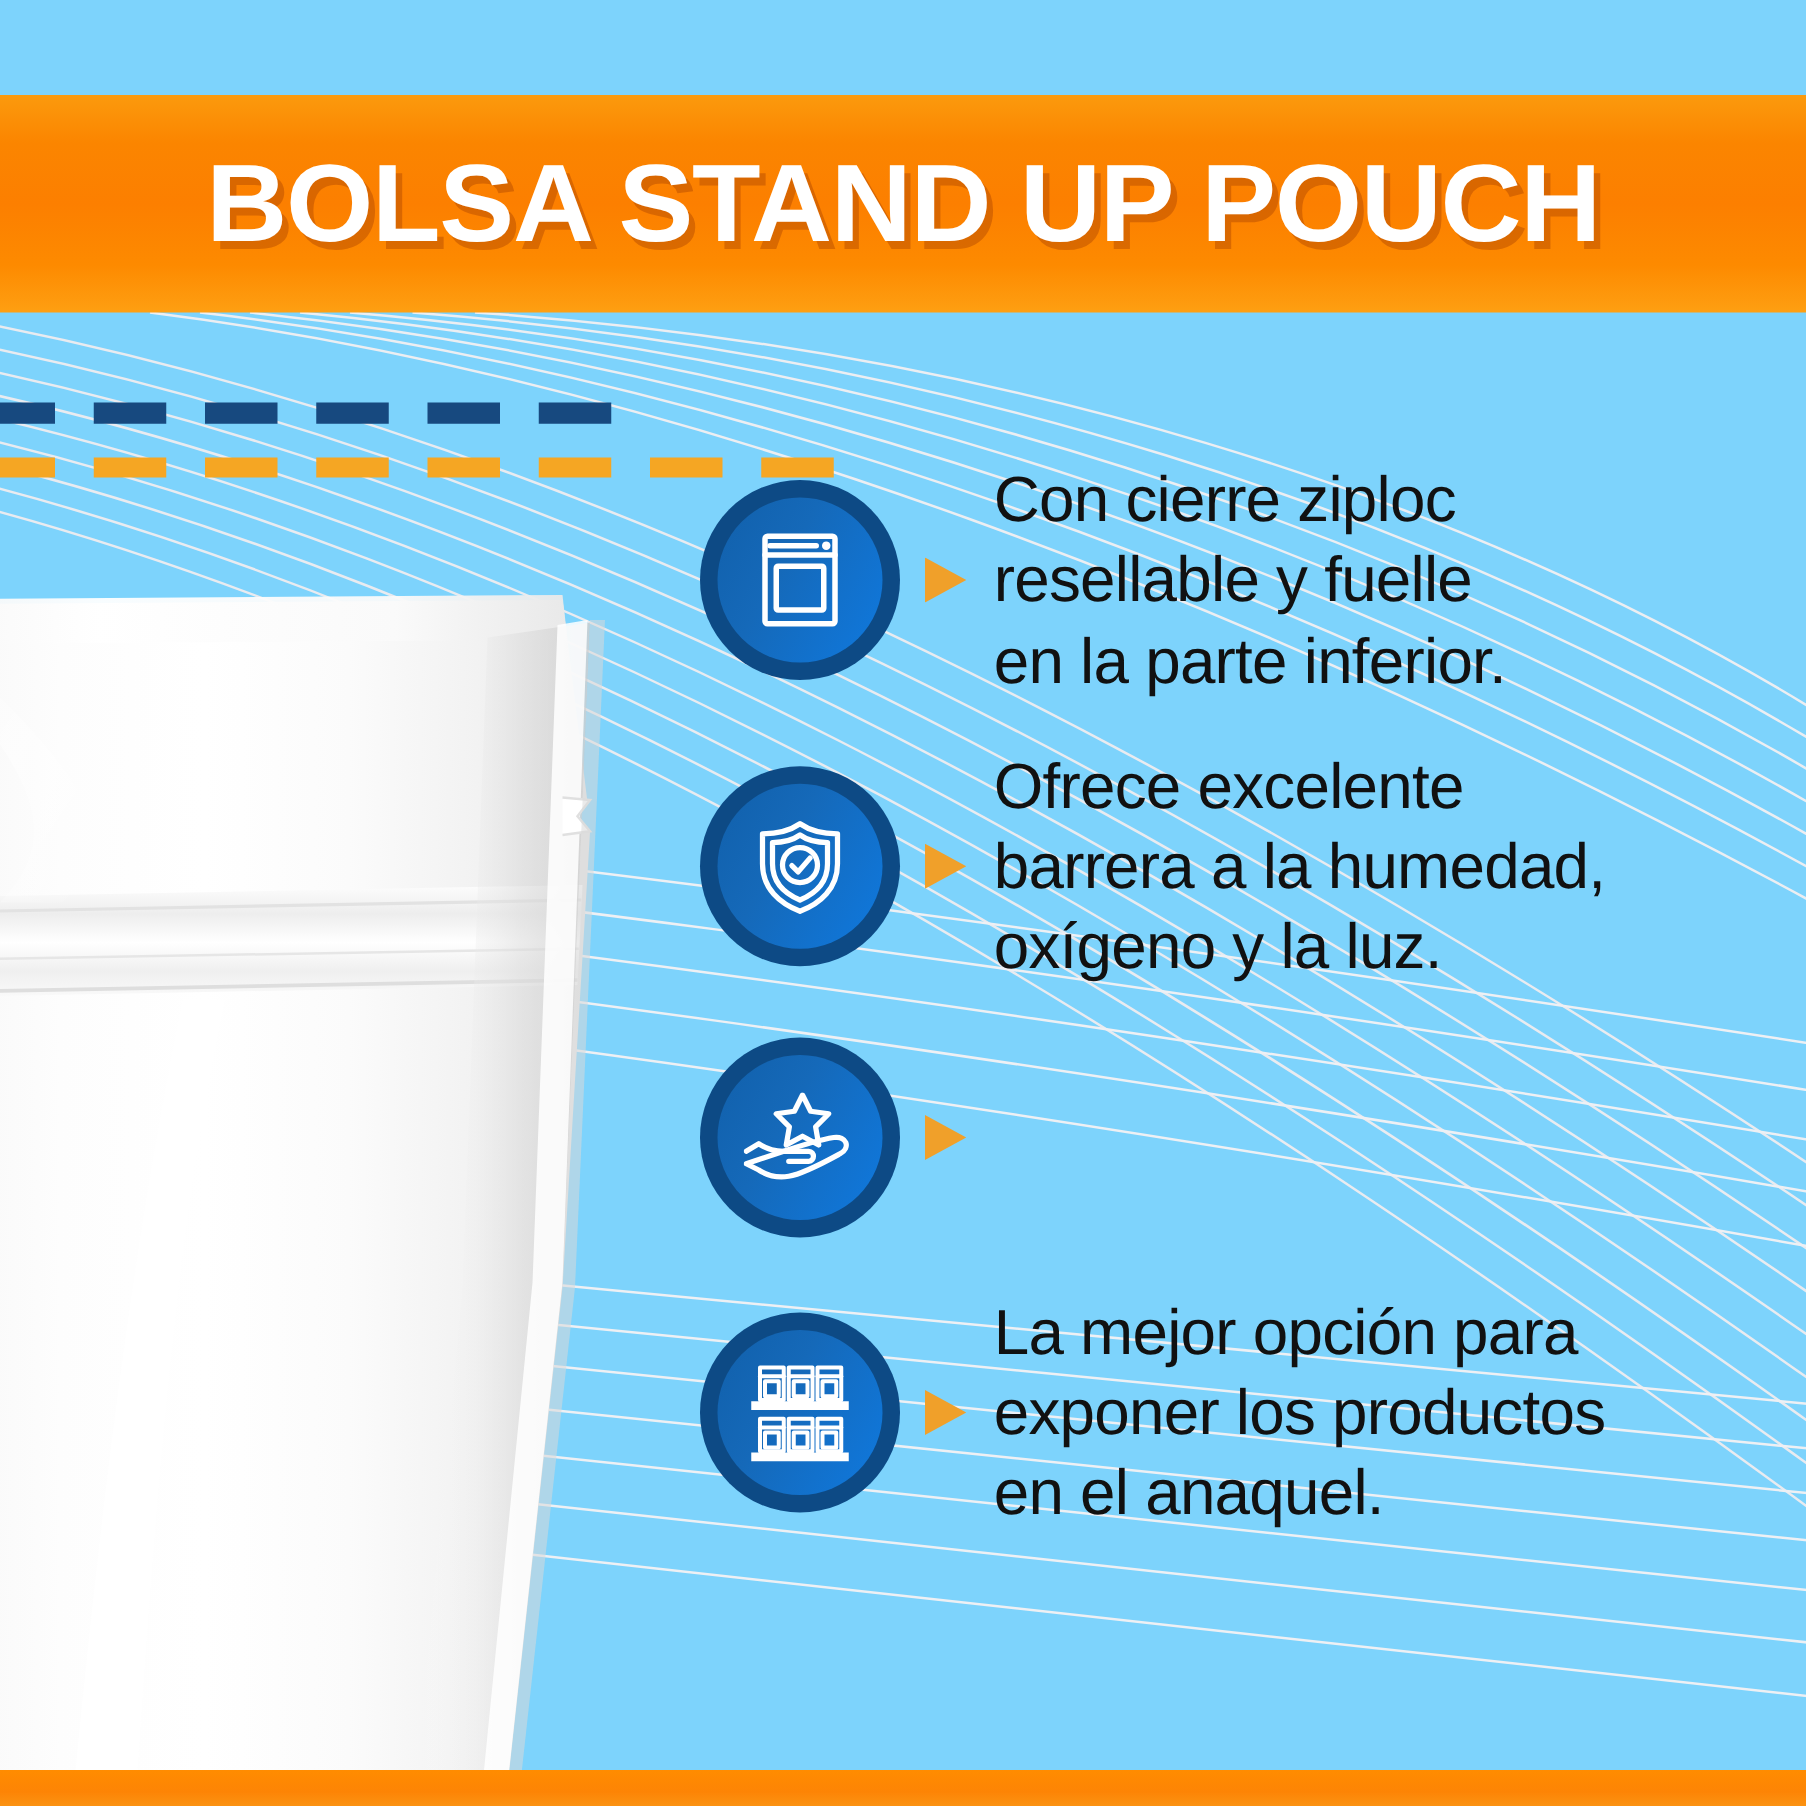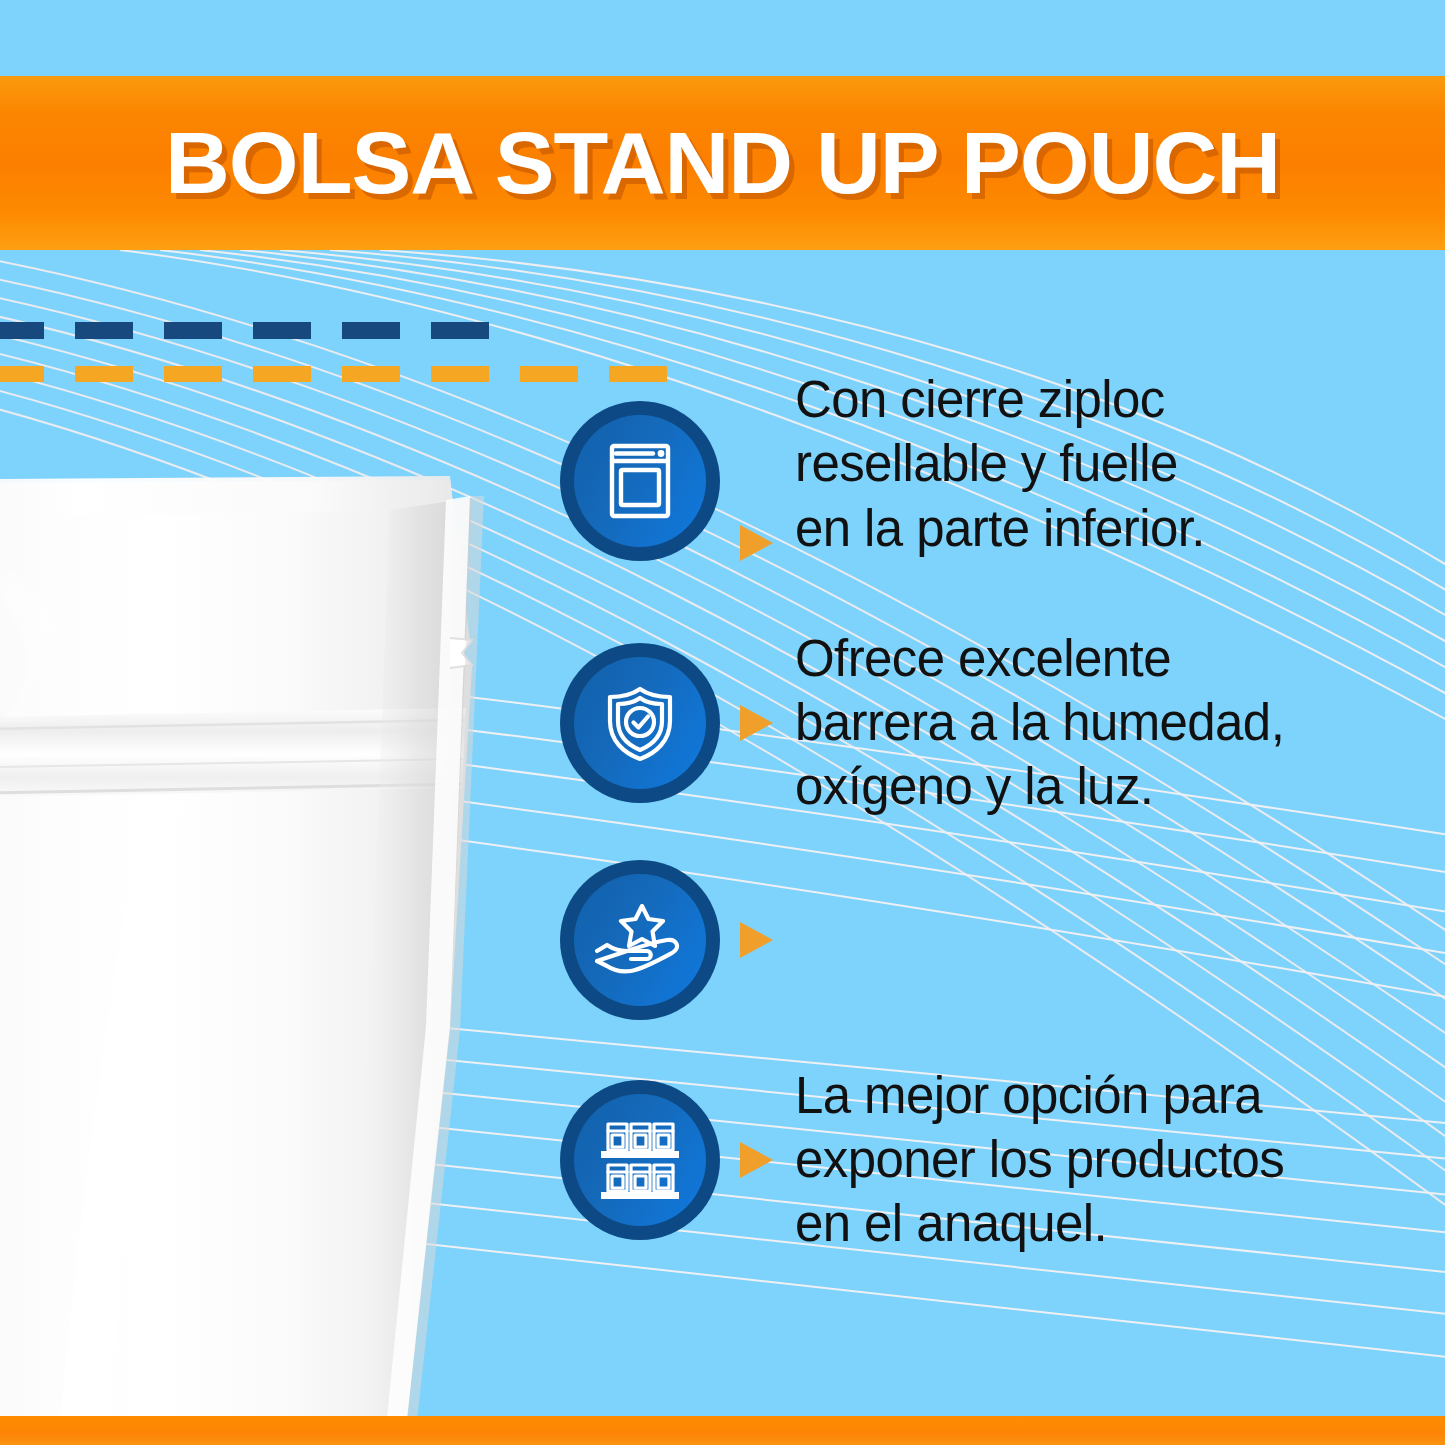--- a/index.html
+++ b/index.html
@@ -153,21 +153,21 @@
     flex: 1 1 auto;
     color: #111111;
     font-family: "Liberation Sans", sans-serif;
     font-size: 51px;
     line-height: 1.26;
     letter-spacing: -0.6px;
     white-space: pre-line;
   }
 
   
-  .feature-row.r1 { margin-bottom: 66px; align-items: flex-end; }
+  .feature-row.r1 { margin-bottom: 36px; }
   .feature-row.r2 { margin-bottom: 40px; }
   .feature-row.r3 { margin-bottom: 44px; }
 
   
   .bottom-bar {
     position: absolute;
     left: 0;
     bottom: 0;
     width: 1445px;
     height: 29px;

